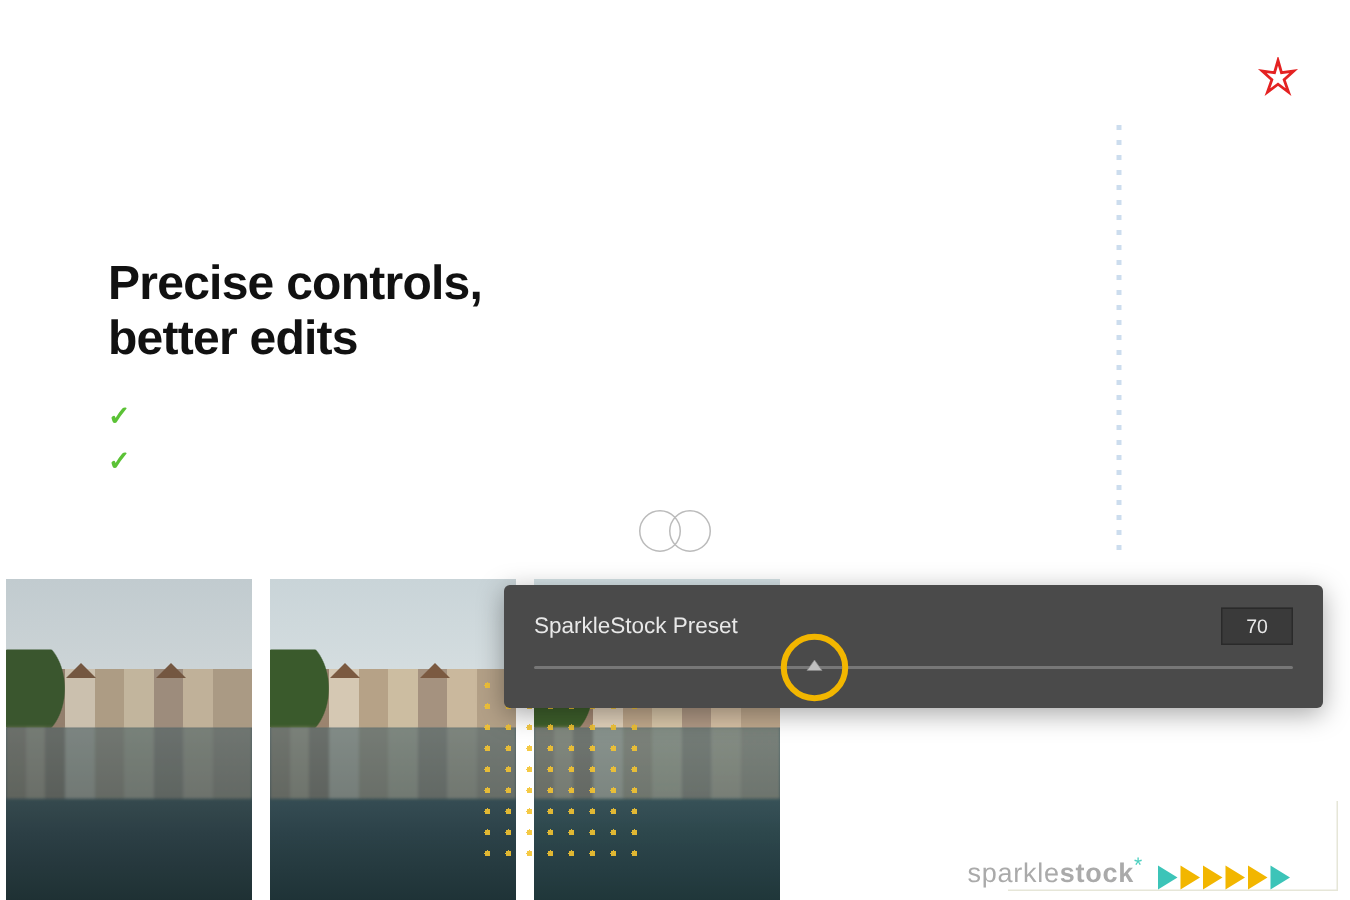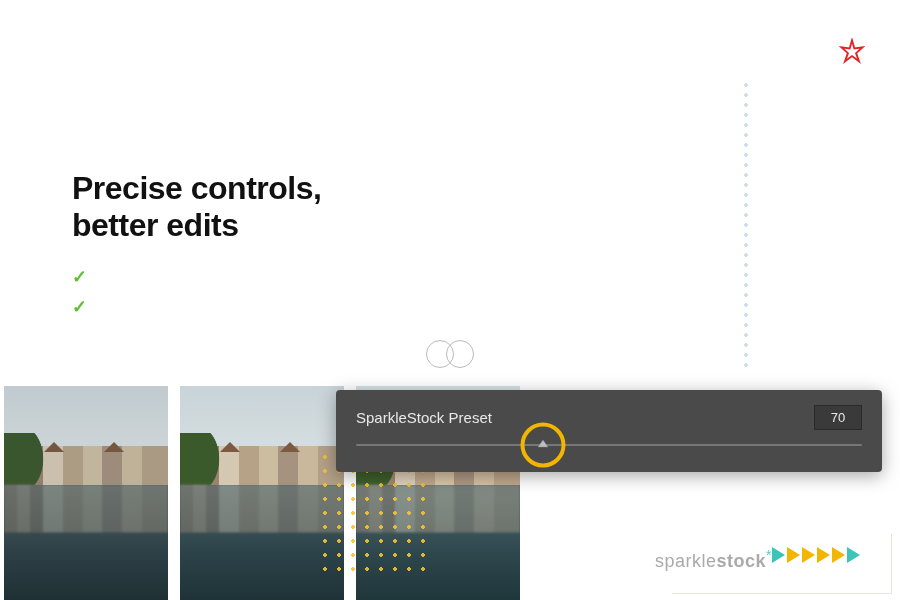--- a/index.html
+++ b/index.html
@@ -225,24 +225,25 @@
     right: 149px;
     width: 10px;
     height: 290px;
     background-image: radial-gradient(circle, #cde 2px, transparent 2px);
     background-size: 10px 10px;
     z-index: 2;
   }
 
   .brand-footer {
     position: absolute;
-    bottom: 28px;
+    bottom: 7px;
     right: 40px;
     display: flex;
-    align-items: flex-start;
+    align-items: flex-end;
+    gap: 10px;
     z-index: 3;
   }
   .brand-text {
     font-size: 18px;
     color: #aaa;
     font-weight: 400;
     letter-spacing: 0.5px;
   }
   .brand-text .bold { font-weight: 600; color:#aaa; }
   .brand-text .star { color:#4dd0c0; font-size:14px; vertical-align: super;}

